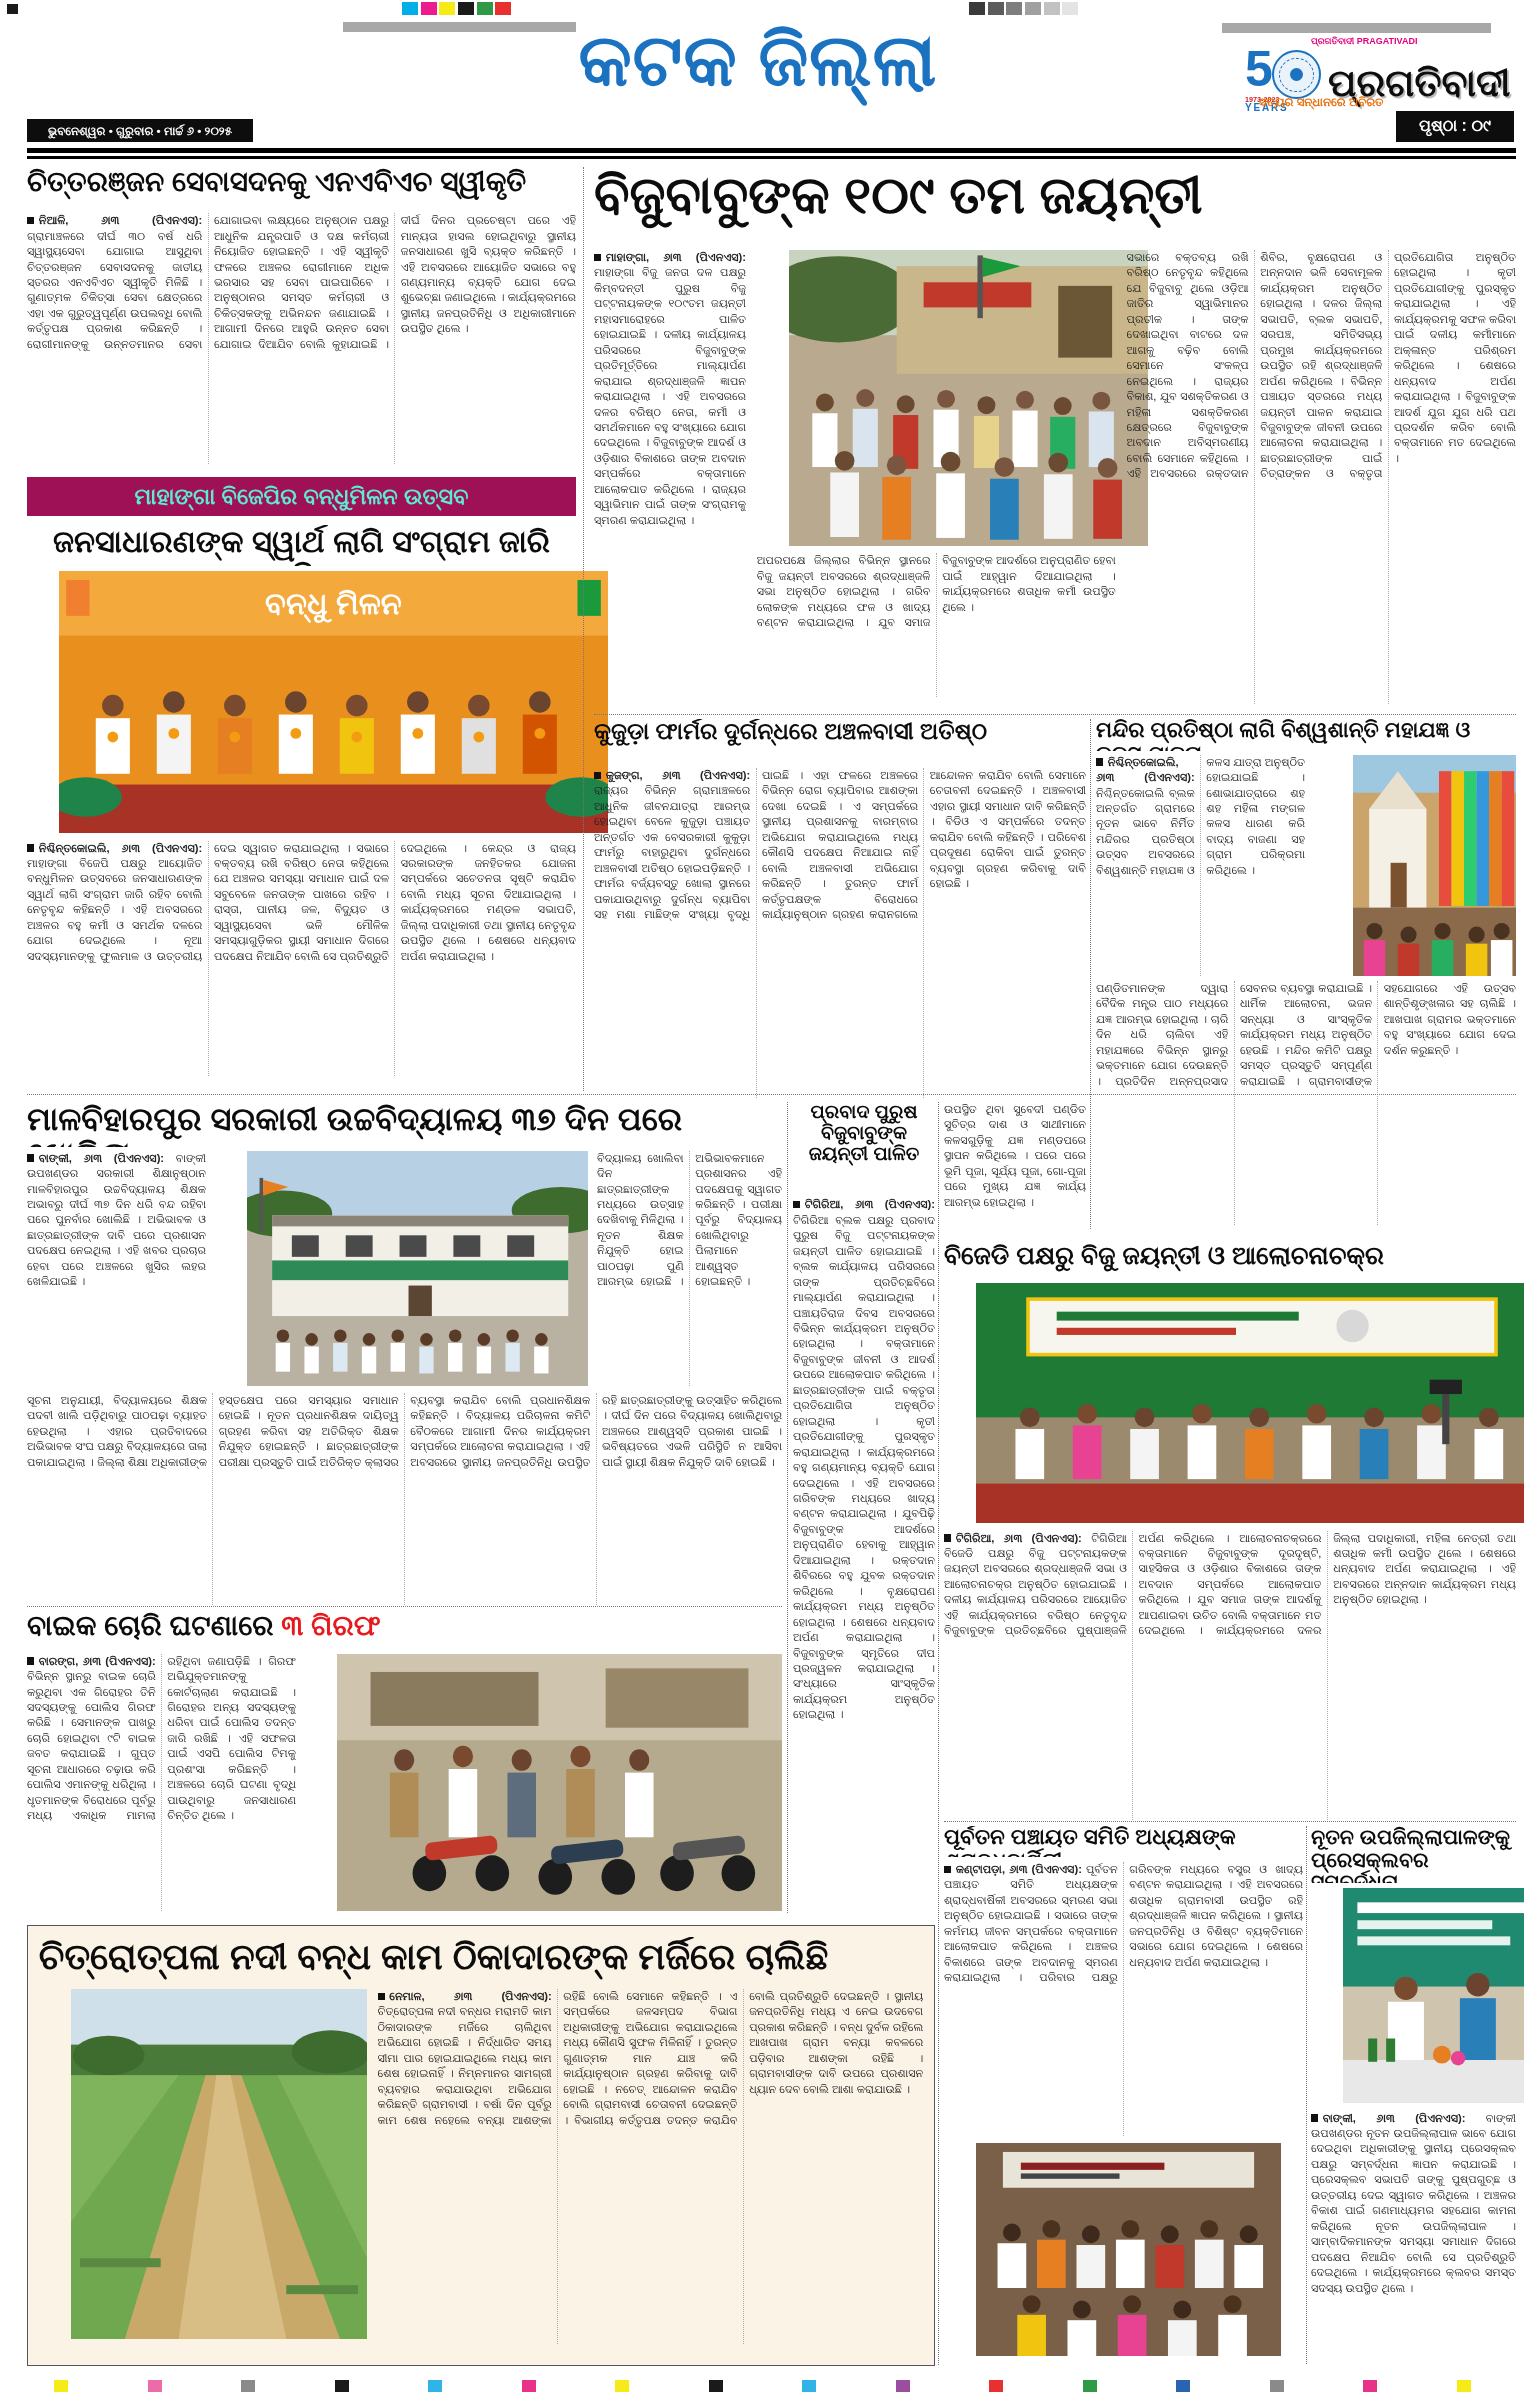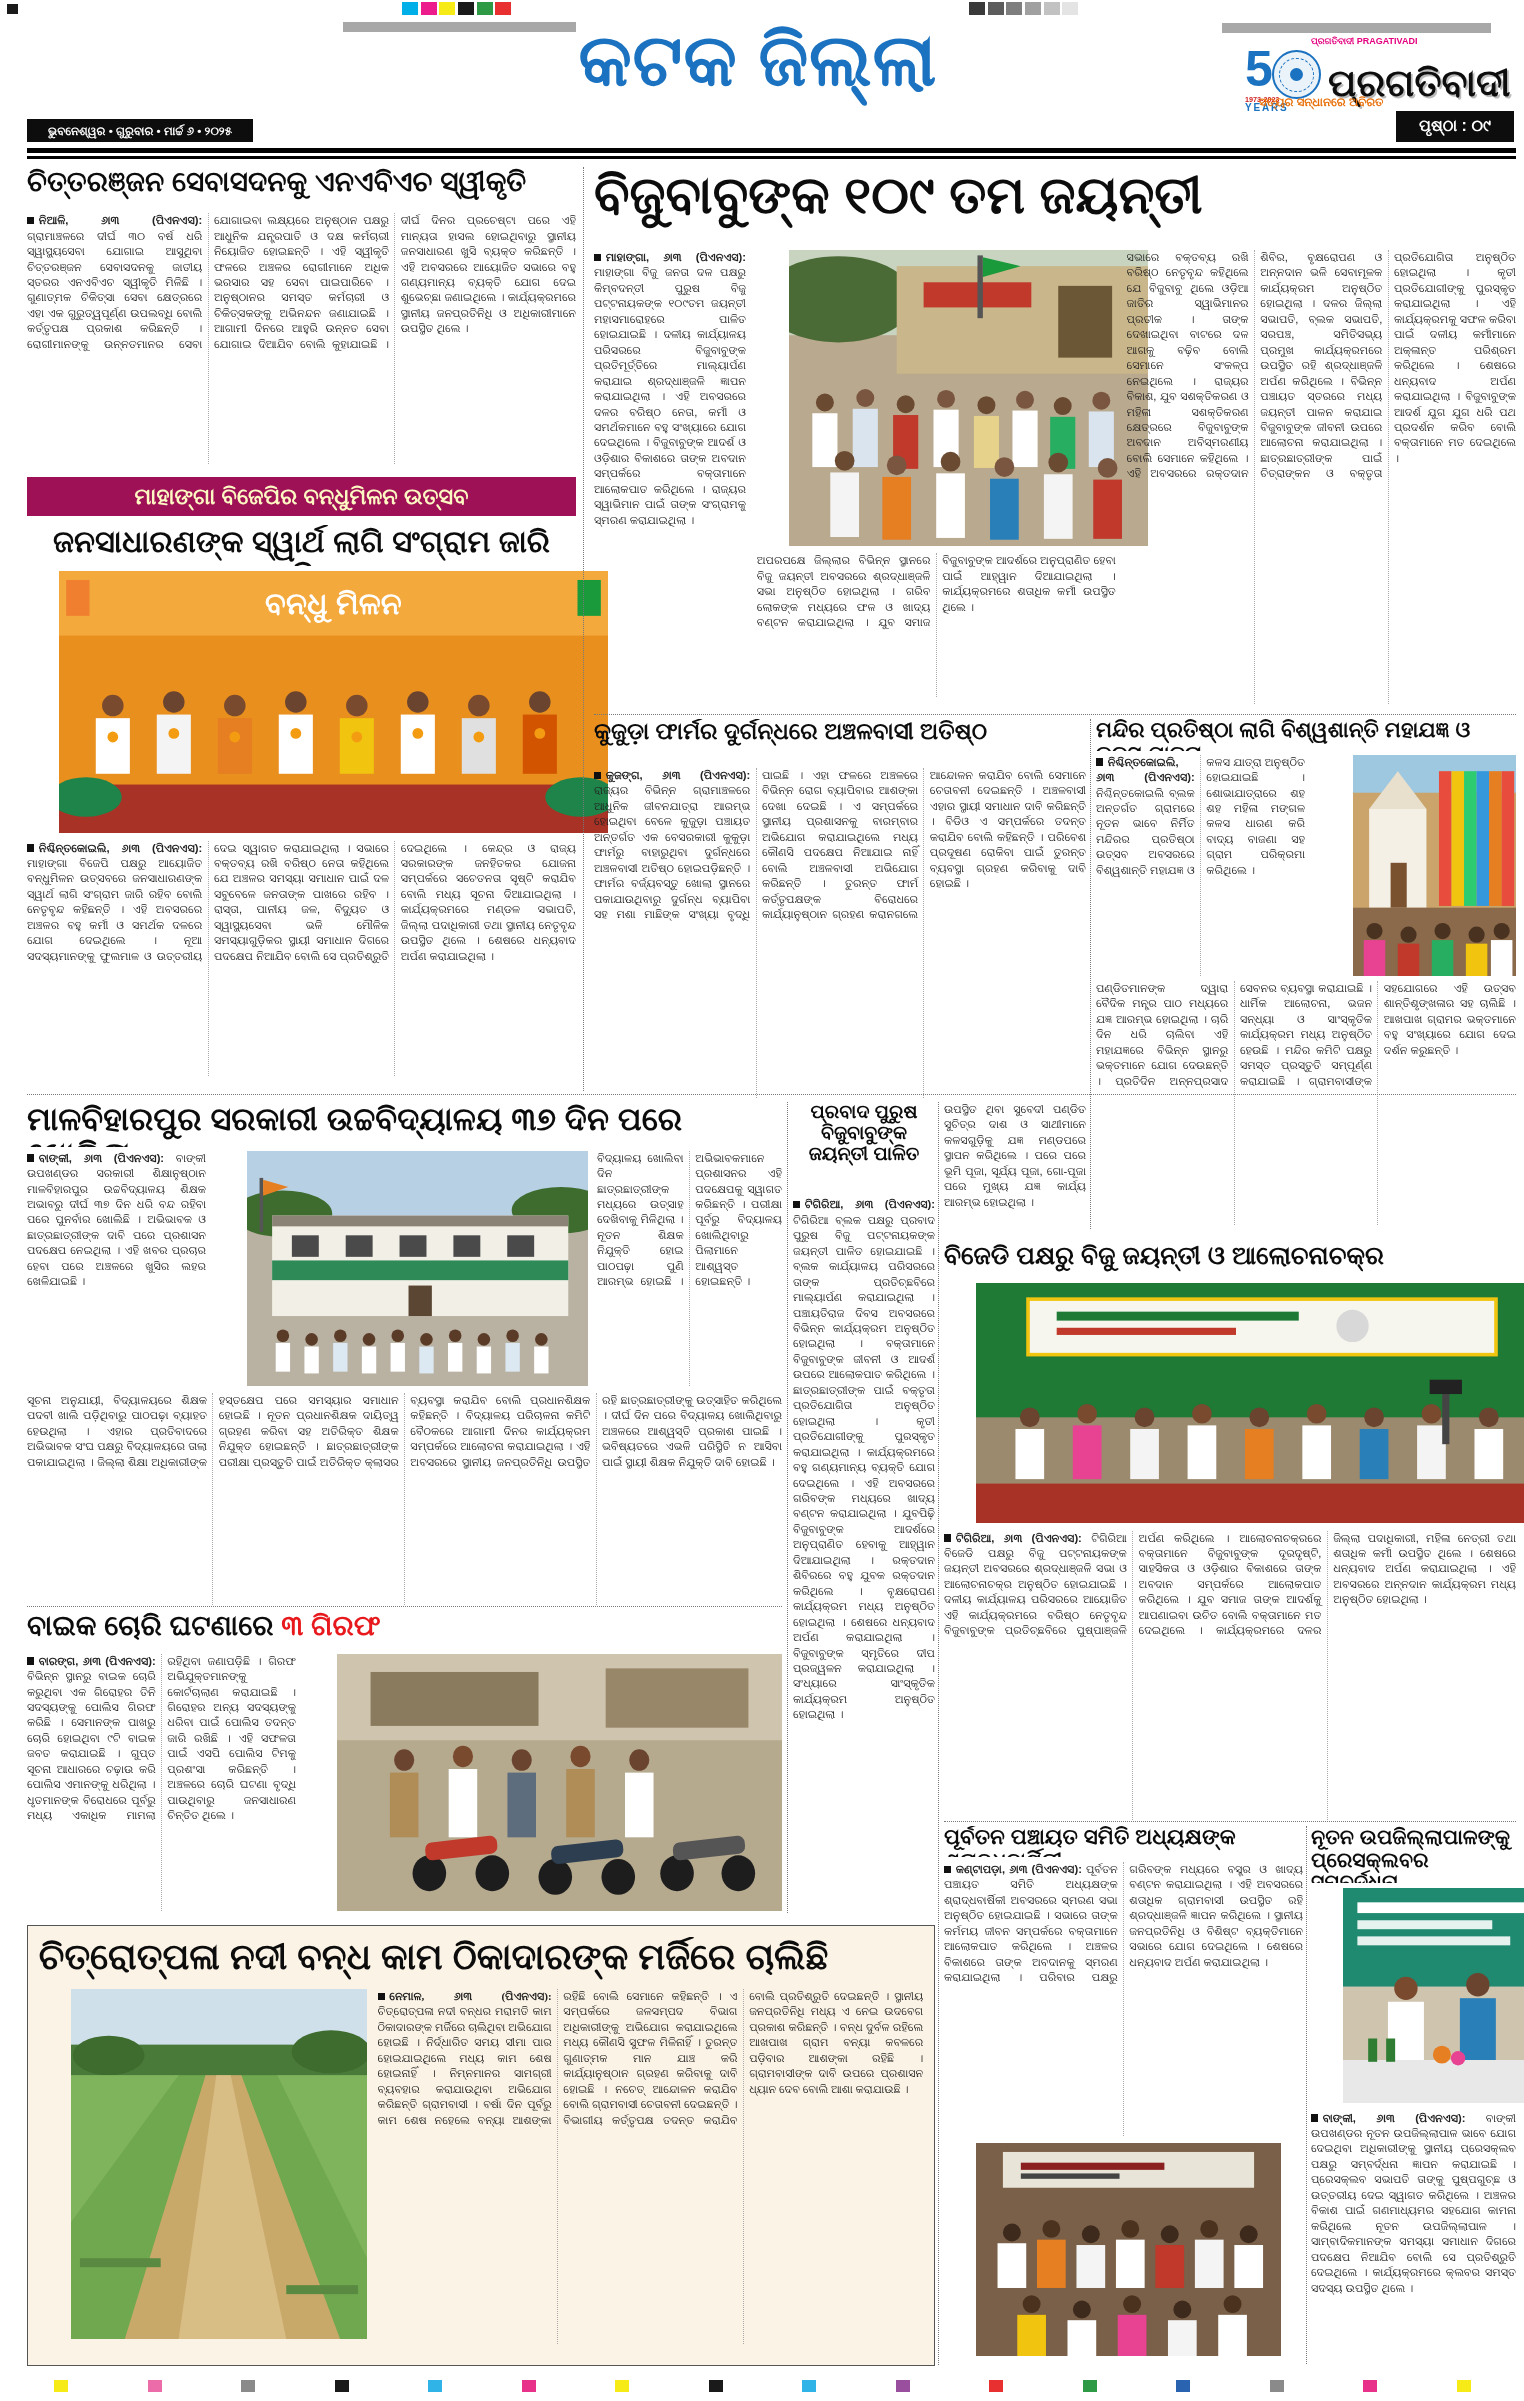--- a/index.html
+++ b/index.html
@@ -1,20 +1,20 @@
 <!DOCTYPE html>
 <html style="font-size:14.4px"><head>
 <meta charset="utf-8">
 <style>
   html,body{margin:0;padding:0;background:#e8e8e8;}
   .canvas{position:relative;width:1525px;height:2401px;background:#ffffff;
     font-family:"Liberation Sans","DejaVu Sans",sans-serif;color:#1a1a1a;overflow:hidden;margin:0 auto;}
   .abs{position:absolute;}
   .headline{font-weight:bold;color:#0c0c0c;line-height:1.1;overflow:hidden;}
-  .kicker{background:#9e1157;color:#fef9c3;font-weight:bold;text-align:center;
+  .kicker{background:#9e1157;color:#5eead4;font-weight:bold;text-align:center;
     display:flex;align-items:center;justify-content:center;overflow:hidden;}
   .body-text{font-size:11.2px;line-height:1.38;text-align:justify;overflow:hidden;color:#222;}
   .cols2{column-count:2;column-gap:11.7px;column-rule:0.9px dotted #aaa;}
   .cols3{column-count:3;column-gap:11.7px;column-rule:0.9px dotted #aaa;}
   .cols4{column-count:4;column-gap:11.7px;column-rule:0.9px dotted #aaa;}
   .byline{font-weight:bold;}
   .byline::before{content:"";display:inline-block;width:7.2px;height:7.2px;background:#111;margin-right:4.5px;}
   .vsep{border-left:0.9px dotted #777;width:0;}
   .hsep{border-top:0.9px dotted #777;height:0;}
   .rule{background:#000;}
@@ -390,21 +390,21 @@
           <ellipse cx="42" cy="74" rx="40" ry="22" fill="#3e6b2e"></ellipse>
             <ellipse cx="290" cy="70" rx="44" ry="24" fill="#3e6b2e"></ellipse>
           <polygon points="150,96 190,96 300,390 60,390" fill="#c9a96a"></polygon>
           <polygon points="162,96 178,96 240,390 120,390" fill="#d8bd85"></polygon>
           <polygon points="0,96 120,96 0,260" fill="#7fb35c"></polygon>
           <polygon points="230,96 330,96 330,300" fill="#7fb35c"></polygon>
           <rect x="10" y="300" width="90" height="10" fill="#5a8a42"></rect>
             <rect x="240" y="330" width="80" height="10" fill="#5a8a42"></rect>
         </svg>
       </div>
-      <div class="body-text cols3" style="flex:1;height:355px;font-family:Liberation Serif, serif;">
+      <div class="body-text cols3" style="flex:1;height:355px;">
         <span class="byline">ନେମାଳ, ୬ା୩ (ପିଏନଏସ):</span>
         <span>ଚିତ୍ରୋତ୍ପଳା ନଦୀ ବନ୍ଧର ମରାମତି କାମ ଠିକାଦାରଙ୍କ ମର୍ଜିରେ ଚାଲିଥିବା ଅଭିଯୋଗ ହୋଇଛି । ନିର୍ଦ୍ଧାରିତ ସମୟ ସୀମା ପାର ହୋଇଯାଇଥିଲେ ମଧ୍ୟ କାମ ଶେଷ ହୋଇନାହିଁ । ନିମ୍ନମାନର ସାମଗ୍ରୀ ବ୍ୟବହାର କରାଯାଉଥିବା ଅଭିଯୋଗ କରିଛନ୍ତି ଗ୍ରାମବାସୀ । ବର୍ଷା ଦିନ ପୂର୍ବରୁ କାମ ଶେଷ ନହେଲେ ବନ୍ୟା ଆଶଙ୍କା ରହିଛି ବୋଲି ସେମାନେ କହିଛନ୍ତି । ଏ ସମ୍ପର୍କରେ ଜଳସମ୍ପଦ ବିଭାଗ ଅଧିକାରୀଙ୍କୁ ଅଭିଯୋଗ କରାଯାଇଥିଲେ ମଧ୍ୟ କୌଣସି ସୁଫଳ ମିଳିନାହିଁ । ତୁରନ୍ତ ଗୁଣାତ୍ମକ ମାନ ଯାଞ୍ଚ କରି କାର୍ଯ୍ୟାନୁଷ୍ଠାନ ଗ୍ରହଣ କରିବାକୁ ଦାବି ହୋଇଛି । ନଚେତ୍ ଆନ୍ଦୋଳନ କରାଯିବ ବୋଲି ଗ୍ରାମବାସୀ ଚେତାବନୀ ଦେଇଛନ୍ତି । ବିଭାଗୀୟ କର୍ତ୍ତୃପକ୍ଷ ତଦନ୍ତ କରାଯିବ ବୋଲି ପ୍ରତିଶ୍ରୁତି ଦେଇଛନ୍ତି । ସ୍ଥାନୀୟ ଜନପ୍ରତିନିଧି ମଧ୍ୟ ଏ ନେଇ ଉଦବେଗ ପ୍ରକାଶ କରିଛନ୍ତି । ବନ୍ଧ ଦୁର୍ବଳ ରହିଲେ ଆଖପାଖ ଗ୍ରାମ ବନ୍ୟା କବଳରେ ପଡ଼ିବାର ଆଶଙ୍କା ରହିଛି । ଗ୍ରାମବାସୀଙ୍କ ଦାବି ଉପରେ ପ୍ରଶାସନ ଧ୍ୟାନ ଦେବ ବୋଲି ଆଶା କରାଯାଉଛି ।</span>
       </div>
     </div>
   </div>
 
   <div class="abs" style="left:944px;top:1826px;width:359px;">
     <div class="headline" style="font-size:21.5px;height:30.5px;">ପୂର୍ବତନ ପଞ୍ଚାୟତ ସମିତି ଅଧ୍ୟକ୍ଷଙ୍କ ଶ୍ରାଦ୍ଧବାର୍ଷିକୀ</div>
     <div class="body-text cols2" style="height:274px;margin-top:5.4px;">
       <span class="byline">କଣ୍ଟାପଡ଼ା, ୬ା୩ (ପିଏନଏସ):</span>

